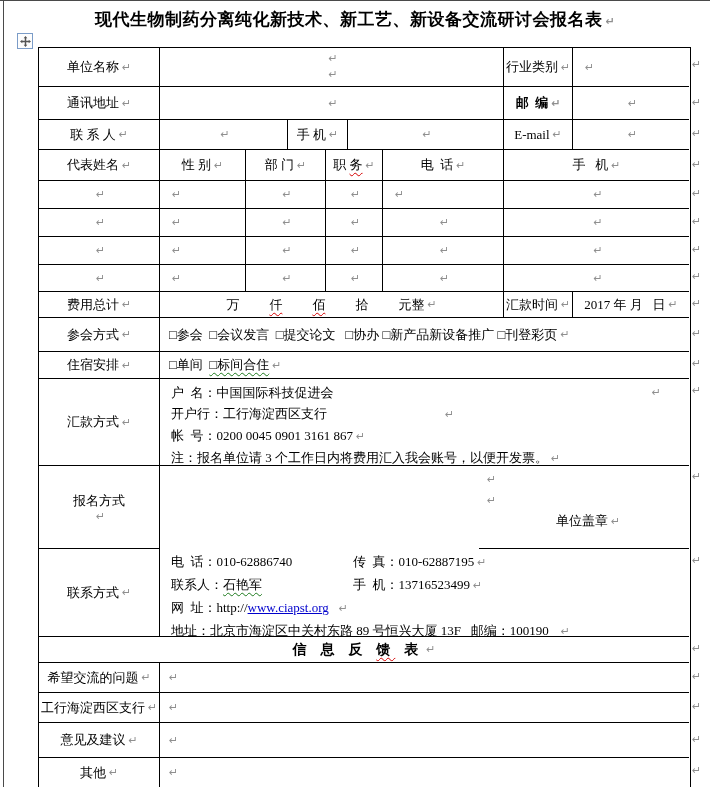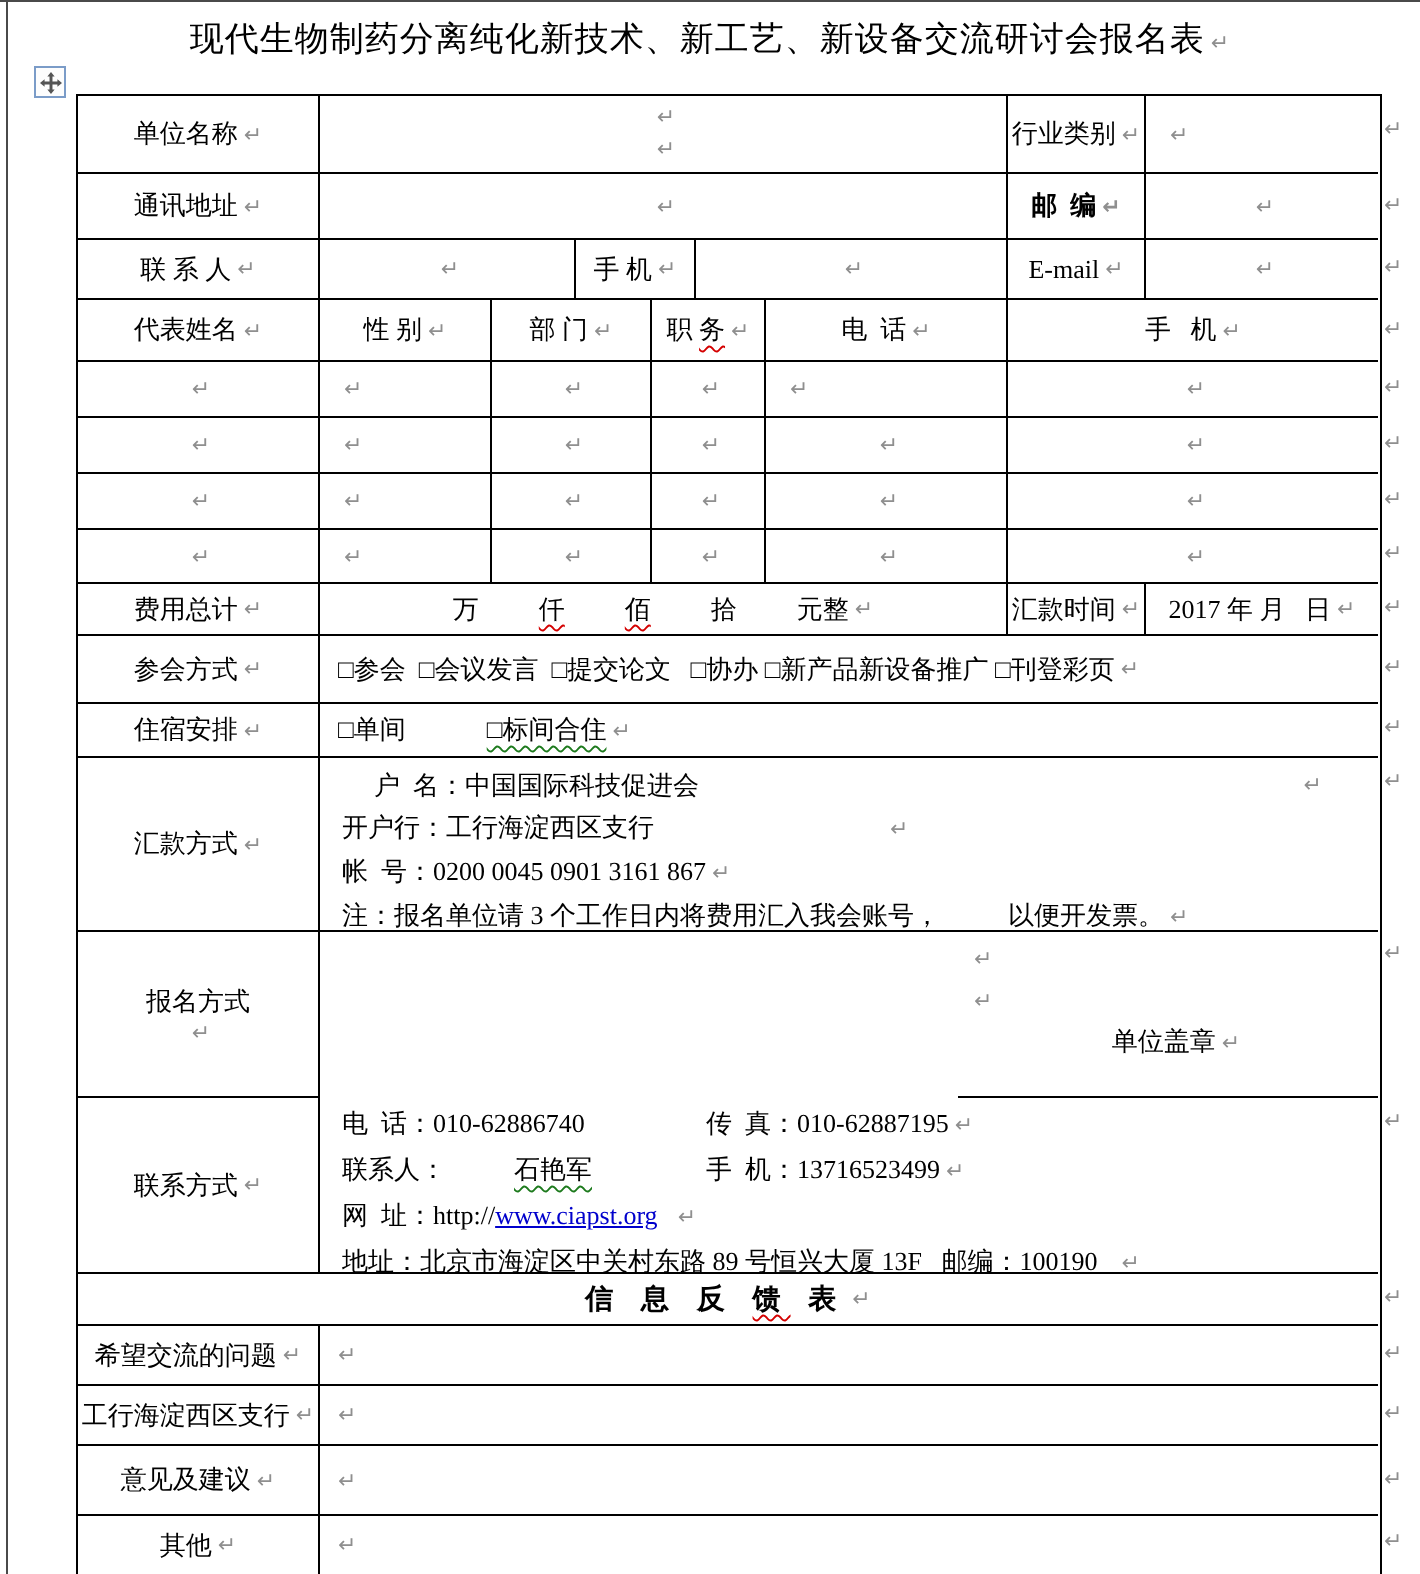--- a/index.html
+++ b/index.html
@@ -2,36 +2,36 @@
 <html><head>
 <meta charset="utf-8">
 <style>
   html,body{margin:0;padding:0;background:#fff;}
   #stage{position:relative;width:710px;height:787px;background:#fff;overflow:hidden;
          font-family:"Liberation Serif","DejaVu Serif",serif;color:#000;}
   [data-bind]{white-space:pre;}
   .edge-v{position:absolute;left:3px;top:0;width:1px;height:787px;background:#4a4a4a;}
   .edge-h{position:absolute;left:0;top:0;width:710px;height:1px;background:#4a4a4a;}
   #doc-title{position:absolute;top:8px;left:0;width:710px;text-align:center;
-             font-weight:normal;font-size:17px;letter-spacing:0.5px;
+             font-weight:bold;font-size:17px;letter-spacing:0.5px;
              font-family:"Liberation Sans","DejaVu Sans",sans-serif;}
   #tbl{position:absolute;left:38px;top:47px;width:651px;height:741px;border:1px solid #000;}
   .cell{position:absolute;box-sizing:border-box;border-right:1px solid #000;border-bottom:1px solid #000;
         display:flex;align-items:center;justify-content:center;font-size:13px;overflow:hidden;}
   .cell.lastcol{border-right:none;}
   .cell.lastrow{border-bottom:none;}
   .cell.left{justify-content:flex-start;padding-left:9px;}
   .cell.block{display:block;text-align:left;padding:3px 0 0 11px;}
   .p{color:#8f8f8f;font-size:11px;margin-left:3px;font-family:"DejaVu Sans",sans-serif;white-space:pre;}
   .wr{text-decoration-line:underline;text-decoration-style:wavy;text-decoration-color:#d40000;
       text-decoration-thickness:1px;text-underline-offset:3px;}
   .wg{text-decoration-line:underline;text-decoration-style:wavy;text-decoration-color:#1d7a1d;
-      text-decoration-thickness:1px;text-underline-offset:3px;margin-left:34px;}
+      text-decoration-thickness:1px;text-underline-offset:3px;}
   .link{color:#0000cc;text-decoration:underline;}
-  .flexline{display:flex;justify-content:space-between;align-items:center;margin-left:16px;}
+  .flexline{display:flex;justify-content:space-between;align-items:center;}
   .handle{position:absolute;left:17px;top:33px;width:14px;height:14px;border:1px solid #7b9cc8;
           background:#fdfdfd;display:flex;align-items:center;justify-content:center;}
   #endmarks span{position:absolute;color:#8f8f8f;font-size:11px;font-family:"DejaVu Sans",sans-serif;}
   .big{font-weight:bold;font-size:14px;letter-spacing:5px;
        font-family:"Liberation Sans","DejaVu Sans",sans-serif;}
   .gap30>span.u{margin-right:30px;}
   .colw{display:inline-block;width:182px;}
 </style>
 </head>
 <body>

